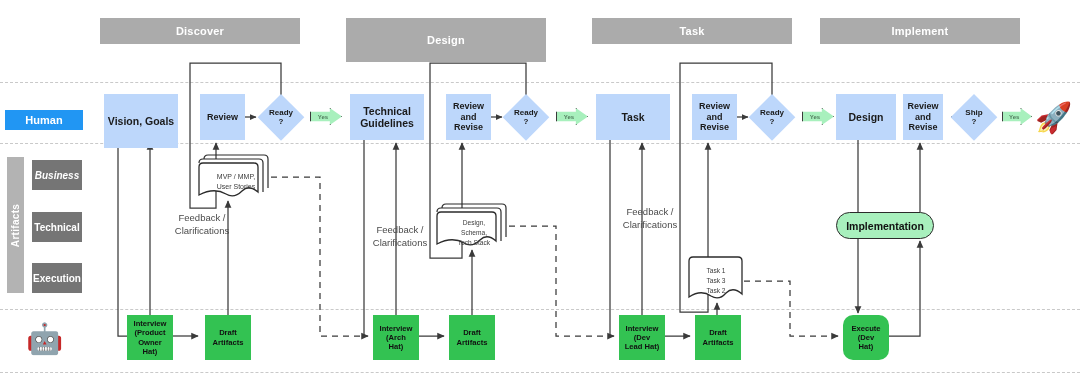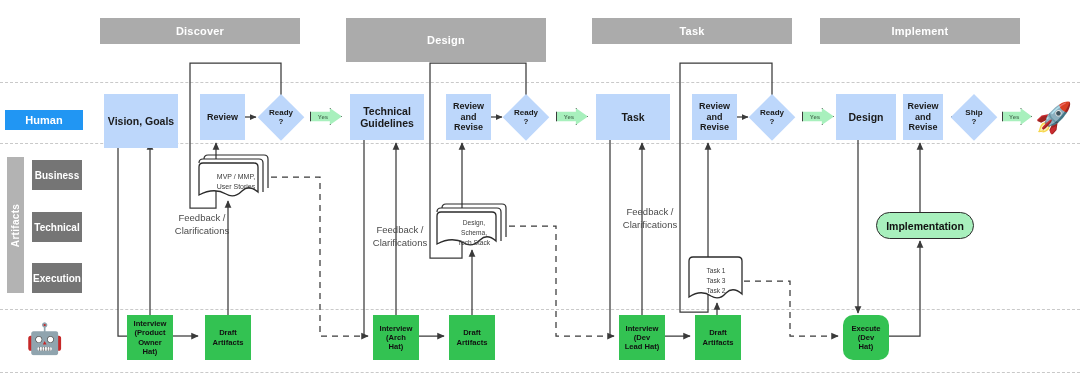--- a/index.html
+++ b/index.html
@@ -121,21 +121,21 @@
   <div class="abs lane-sep" style="top:372px;"></div>
 
   <div class="abs human-chip" style="left:5px;top:98px;width:78px;height:20px;margin-top:12px;">
     <span>Human</span>
   </div>
 
   <div class="abs artifacts-bar" style="left:7px;top:157px;width:17px;height:136px;">
     <span>Artifacts</span>
   </div>
 
-  <div class="abs art-chip" style="left:32px;top:160px;width:50px;height:30px;">
+  <div class="abs art-chip" style="left:32px;top:160px;width:50px;height:30px;font-style:italic;">
     <span>Business</span>
   </div>
   <div class="abs art-chip" style="left:32px;top:212px;width:50px;height:30px;">
     <span>Technical</span>
   </div>
   <div class="abs art-chip" style="left:32px;top:263px;width:50px;height:30px;">
     <span>Execution</span>
   </div>
 
   <div class="abs emoji" style="left:20px;top:320px;width:50px;height:38px;font-size:30px;">
@@ -269,21 +269,21 @@
   </div>
 
   <div class="abs yes" style="left:1002px;top:108px;width:30px;height:17px;">
     <span>Yes</span>
   </div>
 
   <div class="abs emoji" style="left:1032px;top:98px;width:44px;height:40px;font-size:30px;">
     <span>🚀</span>
   </div>
 
-  <div class="abs pill" style="left:876px;top:212px;width:98px;height:27px;">
+  <div class="abs pill" style="left:836px;top:212px;width:98px;height:27px;">
     <span>Implementation</span>
   </div>
 
   <div class="abs note-wrap" style="left:196px;top:150px;width:76px;height:52px;">
     <svg class="note" viewBox="0 0 76 52">
       <path d="M3,13 Q3,9 7,9 L63,9 Q67,9 67,13 L67,42" fill="#fff" stroke="#2b2b2b" stroke-width="1.2"></path>
       <path d="M8,9 Q8,5 12,5 L68,5 Q72,5 72,9 L72,38" fill="none" stroke="#2b2b2b" stroke-width="1.2"></path>
       <path d="M3,17 Q3,13 7,13 L58,13 Q62,13 62,17 L62,42
                Q53,34 46,41 Q38,49 30,44 Q18,37 3,45 Z" fill="#ffffff" stroke="#2b2b2b" stroke-width="1.3"></path>
     </svg>

